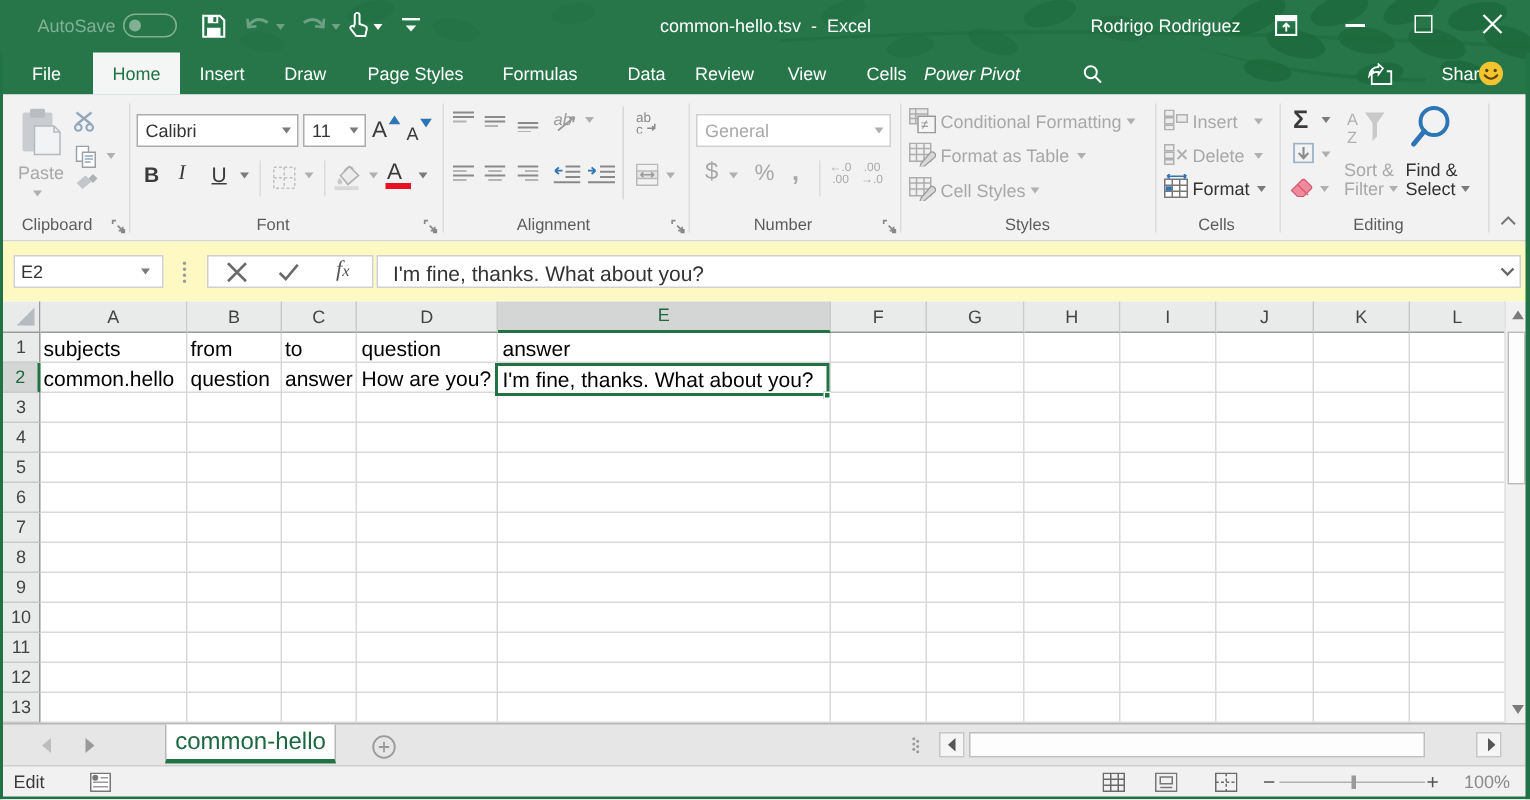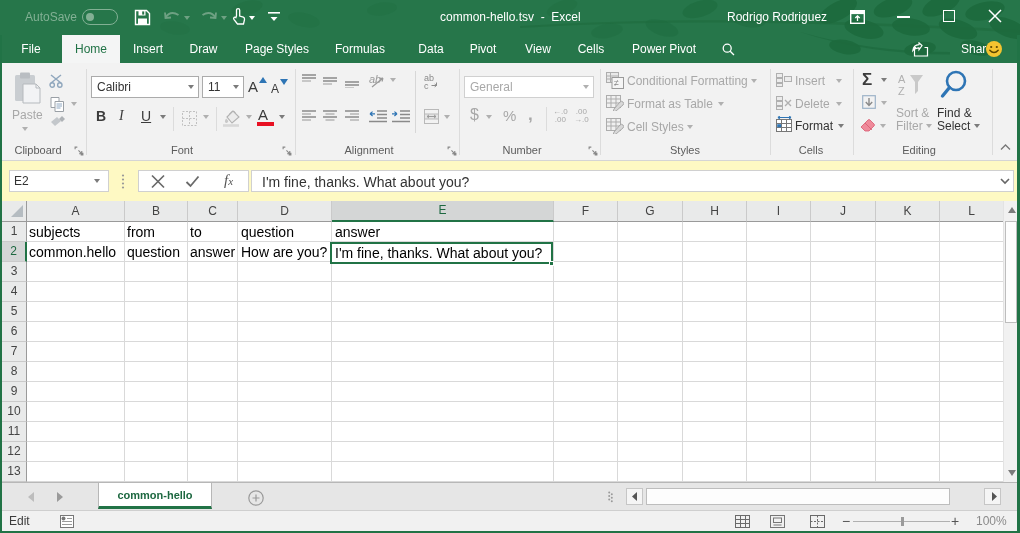--- a/index.html
+++ b/index.html
@@ -128,24 +128,24 @@
     </svg>
   </div>
   <div class="abs" id="tabbar">
     <div class="rtab" style="left:12px;width:38px;">File</div>
     <div class="rtab" style="left:62px;width:58px;background:#f4f5f5;color:#217346;">Home</div>
     <div class="rtab" style="left:123px;width:50px;">Insert</div>
     <div class="rtab" style="left:178px;width:51px;">Draw</div>
     <div class="rtab" style="left:237px;width:80px;">Page Styles</div>
     <div class="rtab" style="left:327px;width:66px;">Formulas</div>
     <div class="rtab" style="left:406px;width:50px;">Data</div>
-    <div class="rtab" style="left:456px;width:54px;">Pivot</div>
+    <div class="rtab" style="left:456px;width:54px;">Review</div>
     <div class="rtab" style="left:516px;width:44px;">View</div>
     <div class="rtab" style="left:569px;width:44px;">Cells</div>
-    <div class="rtab" style="left:622px;width:84px;">Power Pivot</div>
+    <div class="rtab" style="left:606px;width:84px;font-style:italic;">Power Pivot</div>
     <svg class="abs" style="left:722px;top:8px;" width="13" height="13" viewBox="0 0 13 13">
       <circle cx="5.2" cy="5.2" r="4" fill="none" stroke="#fff" stroke-width="1.3"></circle>
       <path d="M8.2 8.2 L12 12" stroke="#fff" stroke-width="1.3"></path>
     </svg>
     <svg class="abs" style="left:912px;top:7px;" width="17" height="15" viewBox="0 0 17 15">
       <path d="M10 3.5 L7 0.8 v1.8 q-5.5 0.3 -6.2 6 q2.3 -2.9 6.2 -2.7 v1.8 z" fill="none" stroke="#fff" stroke-width="1.1"></path>
       <path d="M12.5 5.5 h3 v8.5 h-13 v-8.5 h1.5" fill="none" stroke="#fff" stroke-width="1.2"></path>
     </svg>
     <div class="rtab" style="left:933px;width:36px;margin-left:26px;">Share</div>
     <svg class="abs" style="left:986px;top:6px;" width="16" height="16" viewBox="0 0 16 16">
@@ -525,21 +525,21 @@
         <path d="M0 0 L8 0 L4 6z" fill="#7b7b7b"></path>
       </svg>
   </div>
   <div class="abs" id="sheetbar">
     <svg class="abs" style="left:26px;top:9px;" width="7" height="10" viewBox="0 0 7 10">
         <path d="M6 0 L0 5 L6 10z" fill="#bdbdbd"></path>
       </svg>
     <svg class="abs" style="left:54px;top:9px;" width="7" height="10" viewBox="0 0 7 10">
         <path d="M1 0 L7 5 L1 10z" fill="#9a9a9a"></path>
       </svg>
-    <div class="abs" style="left:96px;top:0;width:114px;height:26px;background:#fff;border-left:1px solid #b7b7b7;border-right:1px solid #b7b7b7;border-bottom:3px solid #217346;color:#1d6840;font-weight:bold;font-size:11px;text-align:center;line-height:24px;">common-hello</div>
+    <div class="abs" style="left:108px;top:0;width:114px;height:26px;background:#fff;border-left:1px solid #b7b7b7;border-right:1px solid #b7b7b7;border-bottom:3px solid #217346;color:#1d6840;font-weight:normal;font-size:16px;text-align:center;line-height:24px;">common-hello</div>
     <svg class="abs" style="left:246px;top:7px;" width="16" height="16" viewBox="0 0 16 16">
       <circle cx="8" cy="8" r="7.2" fill="none" stroke="#9a9a9a" stroke-width="1.2"></circle>
       <path d="M8 4.5 V11.5 M4.5 8 H11.5" stroke="#9a9a9a" stroke-width="1.2"></path>
     </svg>
     <svg class="abs" style="left:606px;top:8px;" width="5" height="12" viewBox="0 0 5 12">
         <g fill="#9a9a9a">
           <circle cx="1.2" cy="1.5" r="1"></circle>
           <circle cx="1.2" cy="5" r="1"></circle>
           <circle cx="1.2" cy="8.5" r="1"></circle>
           <circle cx="3.8" cy="3.2" r="1"></circle>

